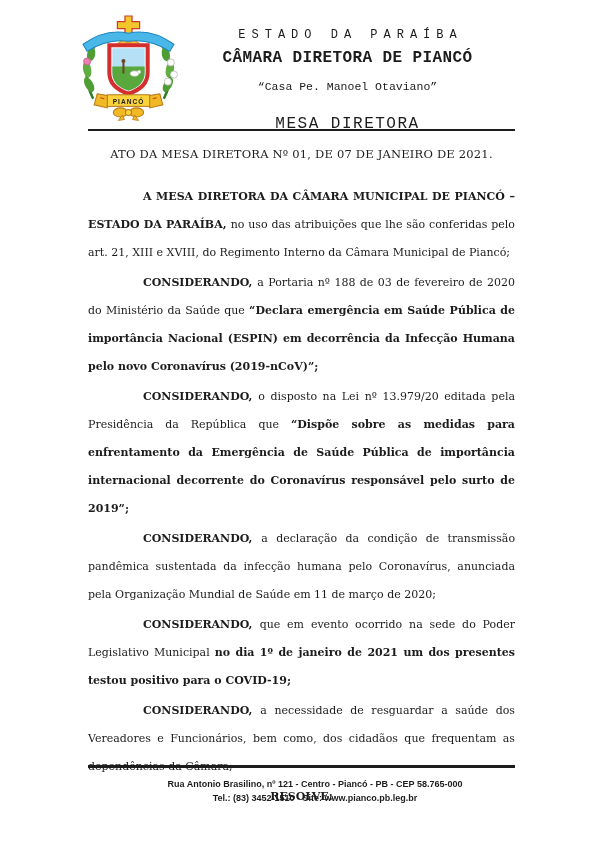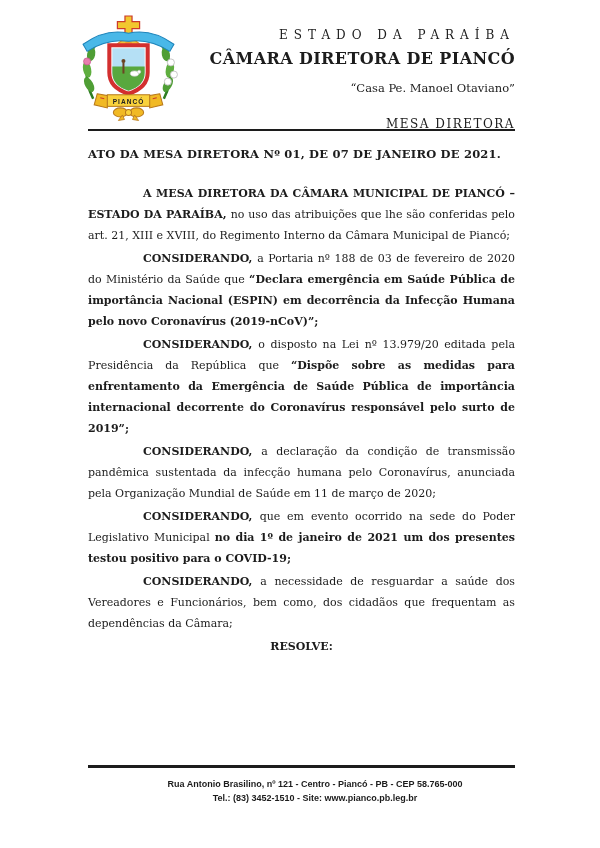--- a/index.html
+++ b/index.html
@@ -5,34 +5,34 @@
   html,body{margin:0;padding:0;}
   body{
     width:600px;height:848px;background:#ffffff;
     font-family:"DejaVu Serif", serif;color:#1c1c1c;
     overflow:hidden;
   }
   .page{position:relative;width:600px;height:848px;background:#fff;}
 
   
   .crest{position:absolute;left:77px;top:14px;width:103px;height:107px;}
-  .header-text{position:absolute;left:180px;top:28px;width:335px;text-align:right;}
+  .header-text{position:absolute;left:180px;top:28px;width:335px;text-align:center;font-family:Liberation Mono, monospace;}
   .state{font-size:12px;letter-spacing:6px;margin:0 0 7px 6px;}
   .chamber{font-size:16px;font-weight:bold;letter-spacing:.4px;margin-bottom:13px;}
   .nickname{font-size:11.5px;margin-bottom:22px;}
-  .dept{font-size:12px;letter-spacing:1.5px;}
+  .dept{font-size:16px;letter-spacing:1.5px;}
 
   .rule{position:absolute;left:88px;width:427px;background:#1c1c1c;}
   .rule-top{top:129px;height:2px;}
   .rule-bottom{top:765px;height:3px;}
 
   
   .doc{position:absolute;top:141px;left:88px;width:427px;}
-  .title{font-size:11.5px;font-weight:bold;text-align:left;margin:6px 0 22px 0;letter-spacing:.2px;}
-  .para{font-size:11px;line-height:21px;text-align:justify;text-indent:55px;margin:0 0 2px 0;}
+  .title{font-size:11.5px;font-weight:normal;text-align:center;margin:6px 0 22px 0;letter-spacing:.2px;}
+  .para{font-size:11px;line-height:28px;text-align:justify;text-indent:55px;margin:0 0 2px 0;}
   .para.center{text-align:center;text-indent:0;font-weight:bold;margin:2px 0;}
   .para b{font-weight:bold;}
 
   
   .footer{
     position:absolute;top:778px;left:0;width:600px;text-align:center;
     font-family:"Liberation Sans", sans-serif;font-size:9px;font-weight:bold;
     line-height:13.5px;color:#1c1c1c;padding-left:15px;
   }
   .footer a{text-decoration:none;font-weight:bold;}

